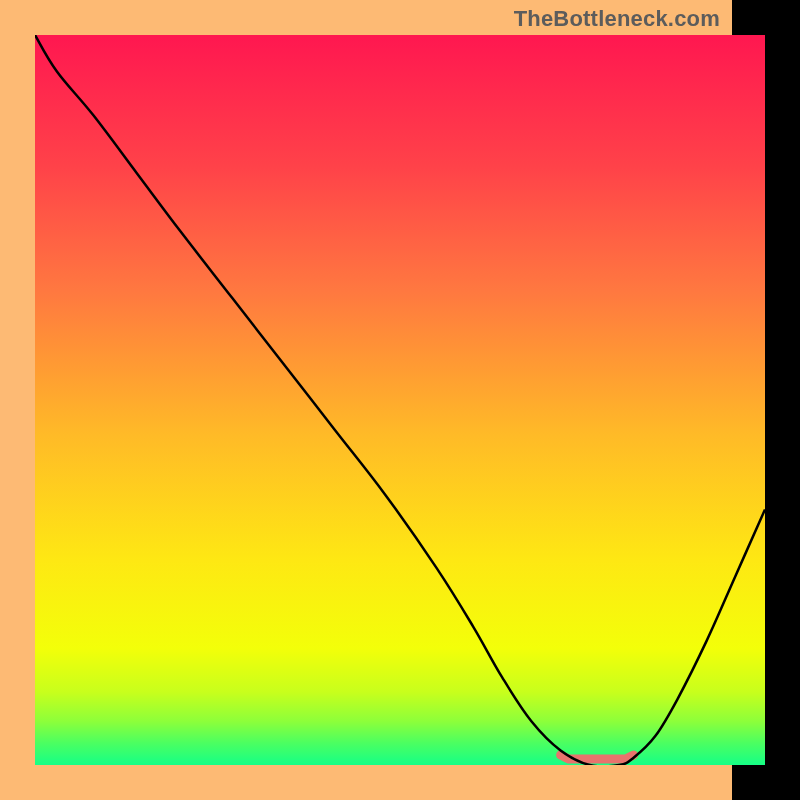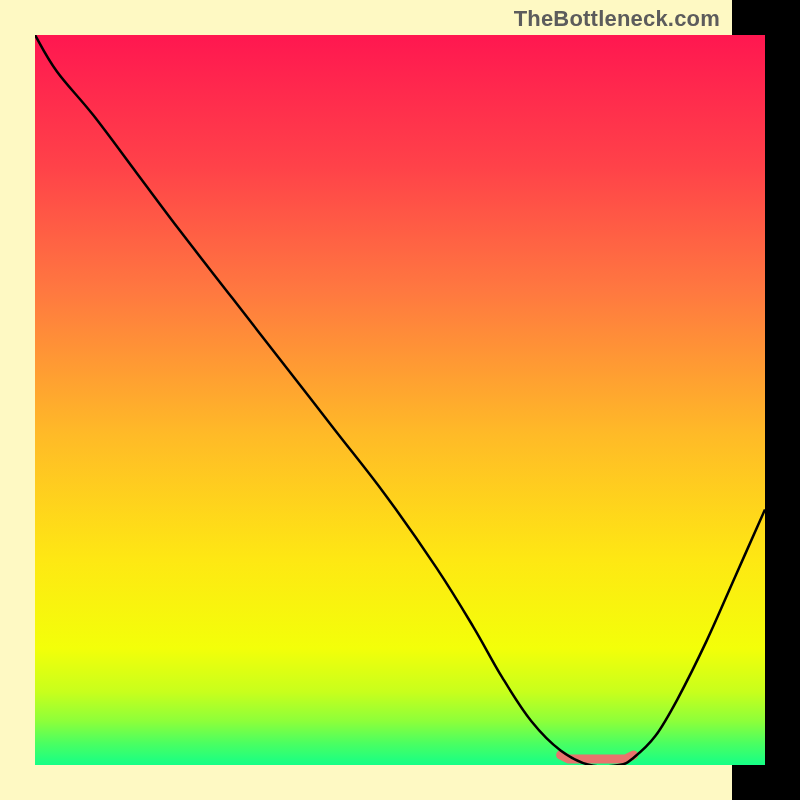--- a/index.html
+++ b/index.html
@@ -9,21 +9,21 @@
     height: 800px;
     background: #000;
     overflow: hidden;
   }
   .frame {
     position: absolute;
     left: 0;
     top: 0;
     width: 732px;
     height: 800px;
-    background: #fef9c3;
+    background: #fdba74;
   }
   .plot {
     position: absolute;
     left: 35px;
     top: 35px;
     width: 730px;
     height: 730px;
     overflow: hidden;
   }
   .gradient {

